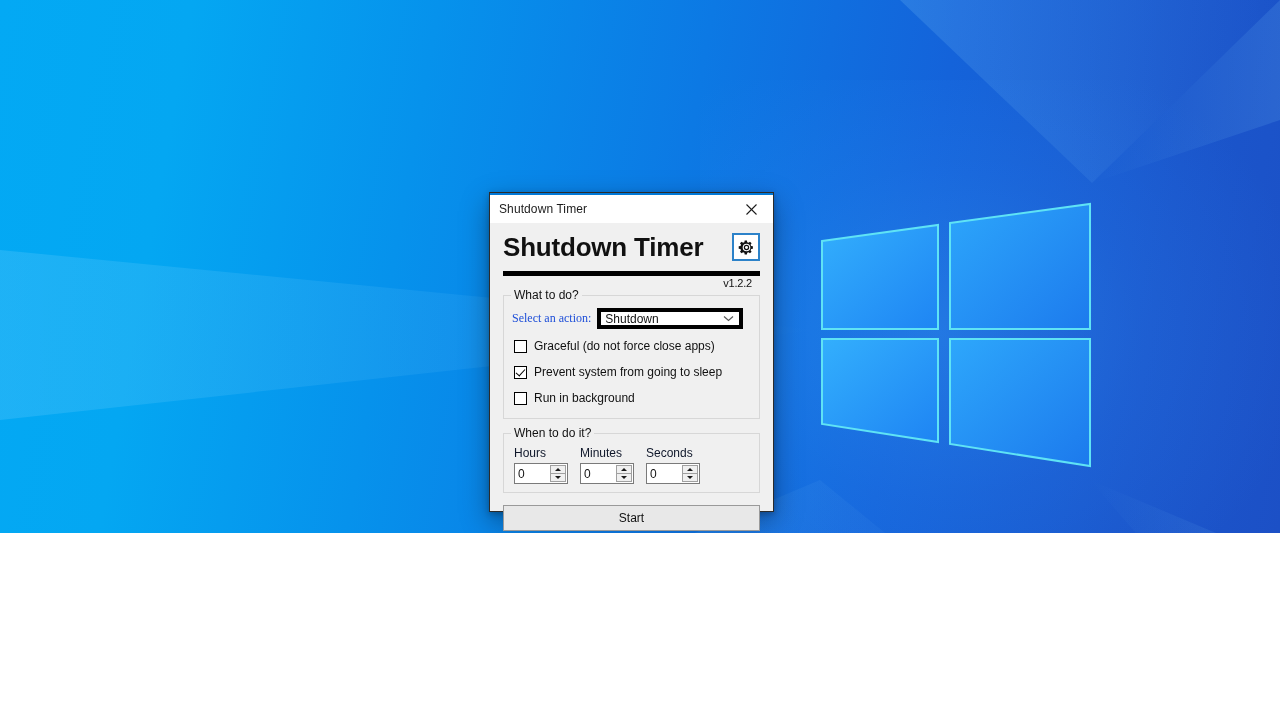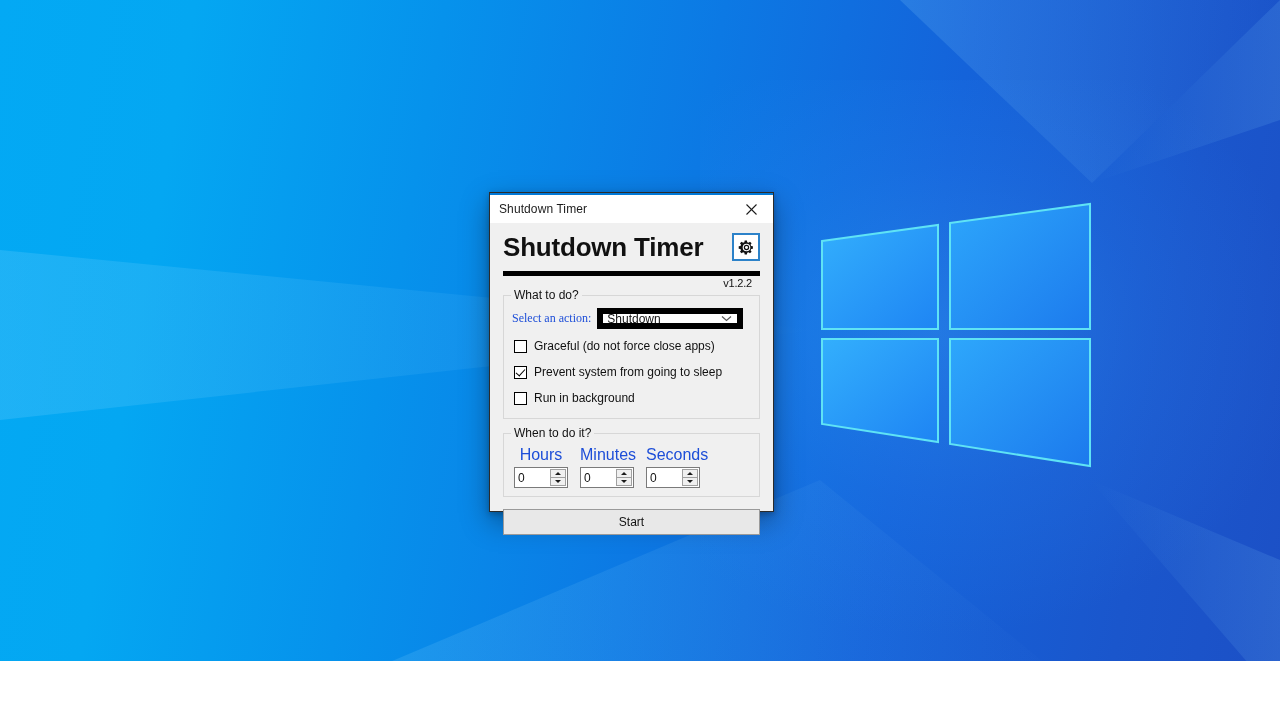--- a/index.html
+++ b/index.html
@@ -6,21 +6,21 @@
   html, body {
     margin: 0; padding: 0;
     width: 1280px; height: 720px;
     overflow: hidden;
     font-family: "Liberation Sans", sans-serif;
   }
 
   
   #desktop {
     position: relative;
-    width: 1280px; height: 661px;
+    width: 1280px; height: 533px;
     background: linear-gradient(100deg,
         #03A9F4 0%,
         #04A7F2 14%,
         #0692EC 32%,
         #0C79E4 52%,
         #1463DA 70%,
         #1A56CC 88%,
         #1C50C6 100%);
     overflow: hidden;
   }
@@ -145,21 +145,21 @@
     align-items: center;
     gap: 6px;
     margin-bottom: 7px;
   }
   .field-label { font-size: 12px; color: #1d4ed8; white-space: nowrap; font-family: Liberation Serif, serif; }
 
   .combobox {
     position: relative;
     width: 146px; height: 21px;
     background: #ffffff;
-    border: 6px solid #000000;
+    border: 4px solid #000000;
     display: flex;
     align-items: center;
     cursor: default;
   }
   .combobox .combo-text {
     font-size: 12px;
     color: #111;
     padding-left: 4px;
     white-space: nowrap;
   }
@@ -197,25 +197,24 @@
   .checkrow .check-label { font-size: 12px; color: #111; white-space: nowrap; }
 
   
   #time-fields {
     display: flex;
     gap: 12px;
     margin-left: 2px;
   }
   .time-field { width: 54px; }
   .time-caption {
-    font-size: 16px;
-    color: #1d4ed8;
+    font-size: 12px;
+    color: #0f172a;
     margin-bottom: 3px;
     white-space: nowrap;
-    text-align: center;
   }
   .spinner {
     position: relative;
     width: 54px; height: 21px;
     background: #ffffff;
     border: 1px solid #7a7a7a;
     display: flex;
     align-items: center;
     cursor: text;
   }

